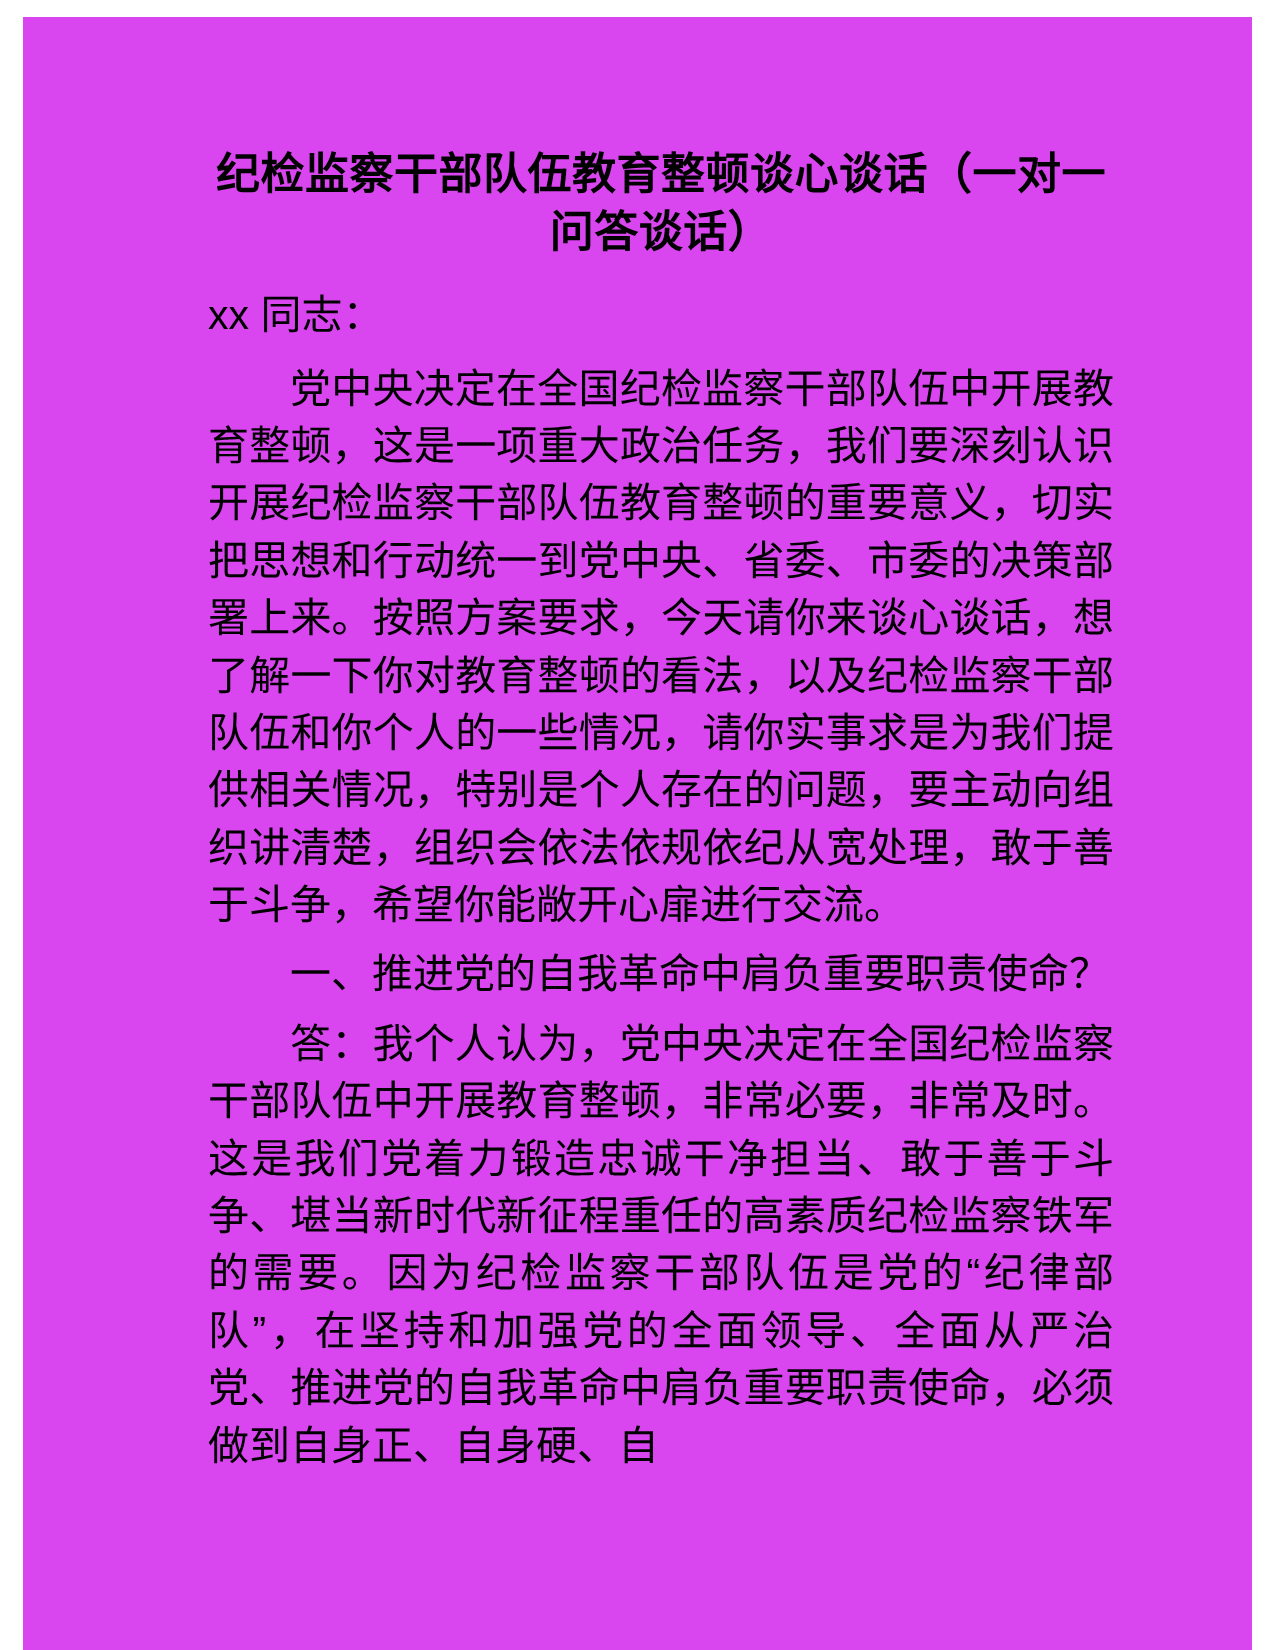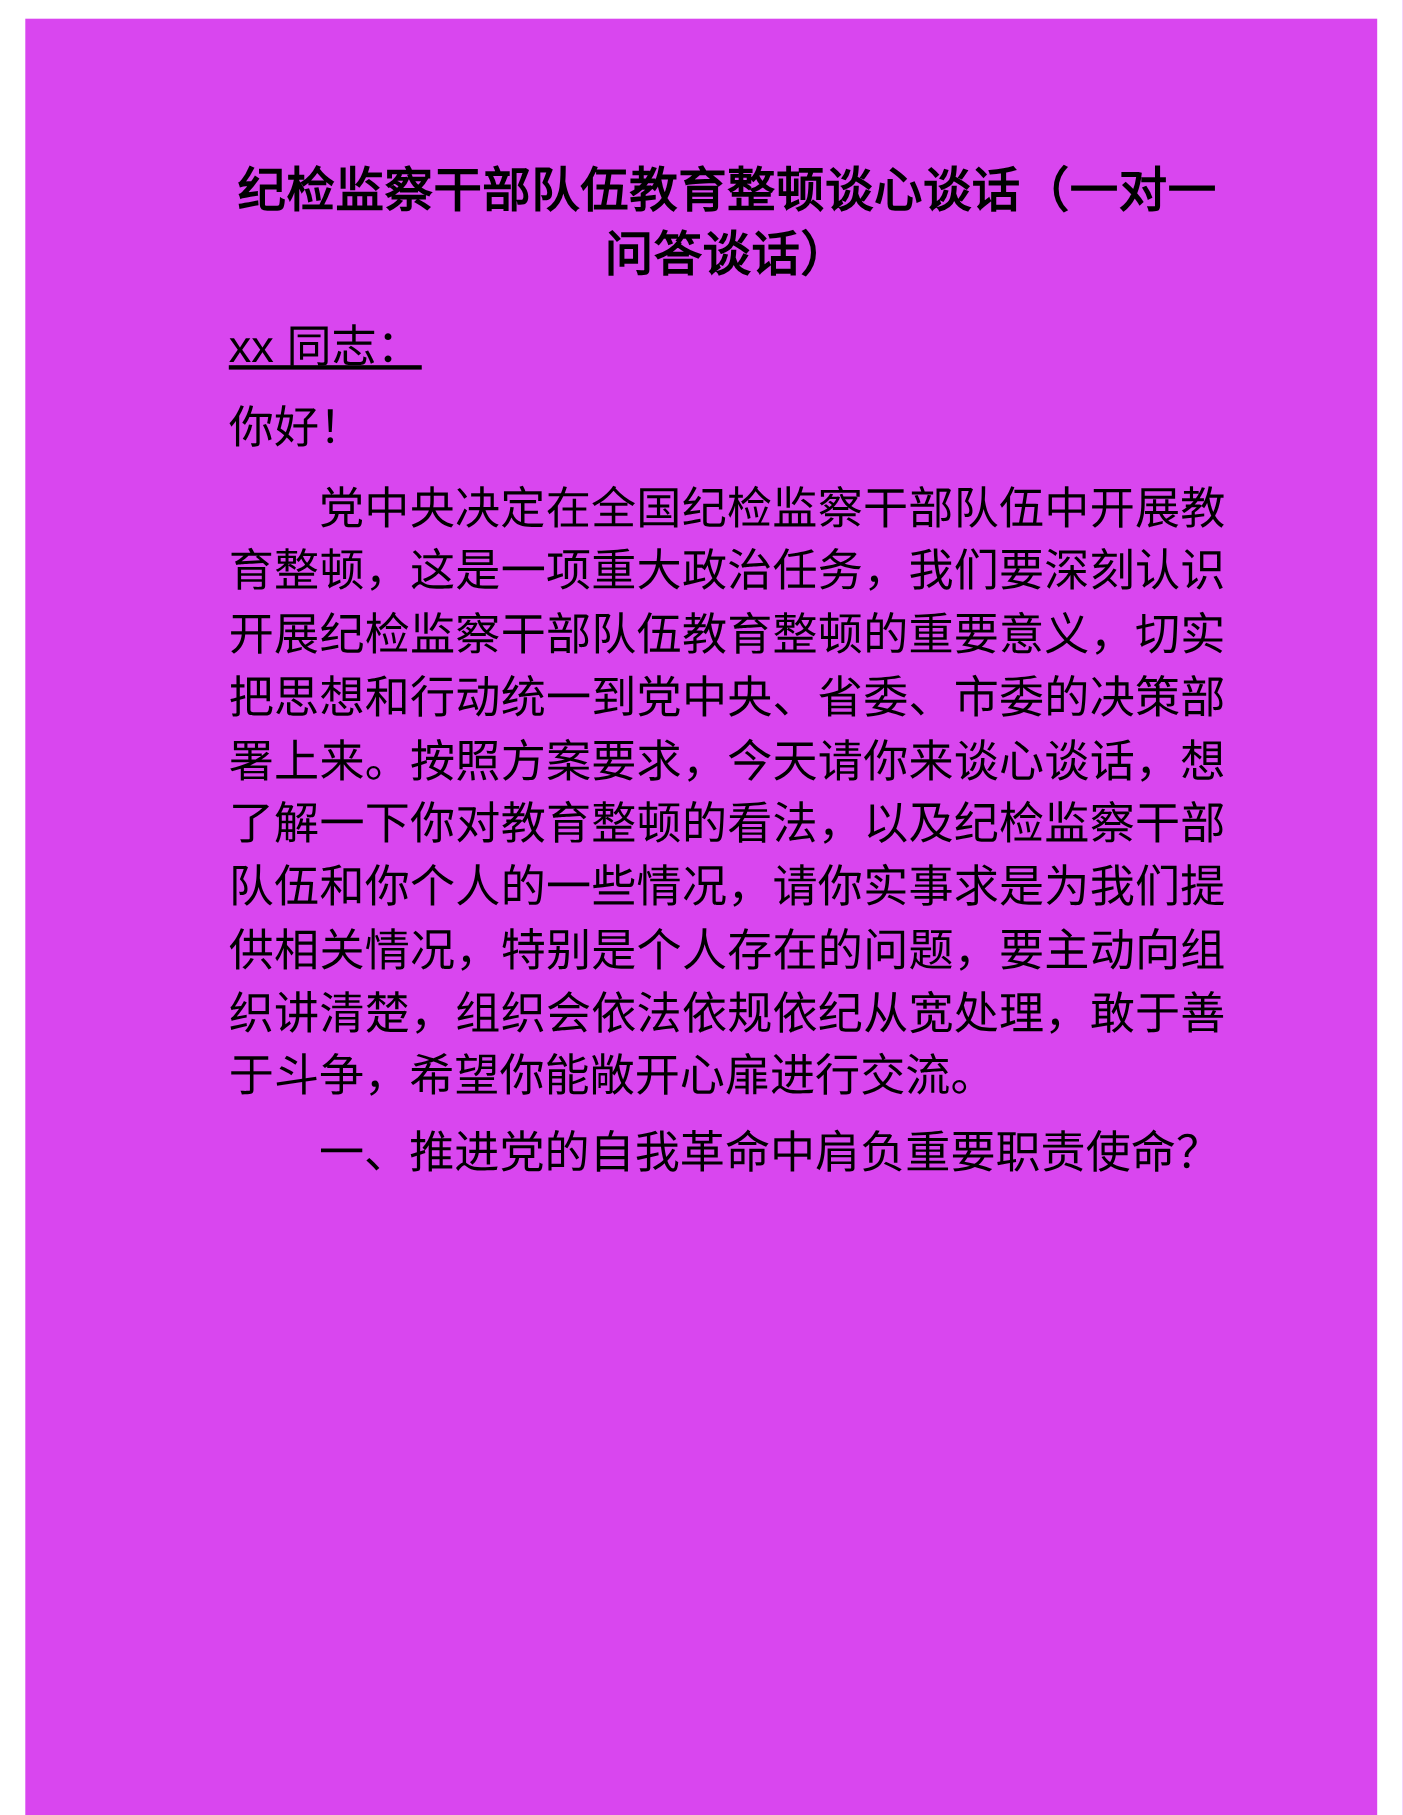--- a/index.html
+++ b/index.html
@@ -44,21 +44,20 @@
     text-justify: inter-character;
     margin: 0 0 12px 0;
     color: #000000;
     word-break: break-all;
     letter-spacing: 0;
   }
 
   .para.salutation {
     text-indent: 0;
     margin-bottom: 16px;
-    text-decoration: underline;
   }
 
   .para.greeting {
     text-indent: 0;
     margin-bottom: 16px;
   }
 
   .para.indent {
     text-indent: 82px;
   }
@@ -78,22 +77,22 @@
 </head>
 <body>
 
 <div class="page">
   <div class="doc-body">
 
     <h1 class="doc-title">纪检监察干部队伍教育整顿谈心谈话（一对一问答谈话）</h1>
 
     <p class="para salutation">xx 同志：</p>
 
-    <p class="para greeting">你好！</p>
 
     <p class="para indent">党中央决定在全国纪检监察干部队伍中开展教育整顿，这是一项重大政治任务，我们要深刻认识开展纪检监察干部队伍教育整顿的重要意义，切实把思想和行动统一到党中央、省委、市委的决策部署上来。按照方案要求，今天请你来谈心谈话，想了解一下你对教育整顿的看法，以及纪检监察干部队伍和你个人的一些情况，请你实事求是为我们提供相关情况，特别是个人存在的问题，要主动向组织讲清楚，组织会依法依规依纪从宽处理，敢于善于斗争，希望你能敞开心扉进行交流。</p>
 
 
     <p class="para question">一、推进党的自我革命中肩负重要职责使命？</p>
 
+    <p class="para answer last">答：我个人认为，党中央决定在全国纪检监察干部队伍中开展教育整顿，非常必要，非常及时。这是我们党着力锻造忠诚干净担当、敢于善于斗争、堪当新时代新征程重任的高素质纪检监察铁军的需要。因为纪检监察干部队伍是党的“纪律部队”，在坚持和加强党的全面领导、全面从严治党、推进党的自我革命中肩负重要职责使命，必须做到自身正、自身硬、自</p>
 
   </div>
 </div>
 
 </body></html>

